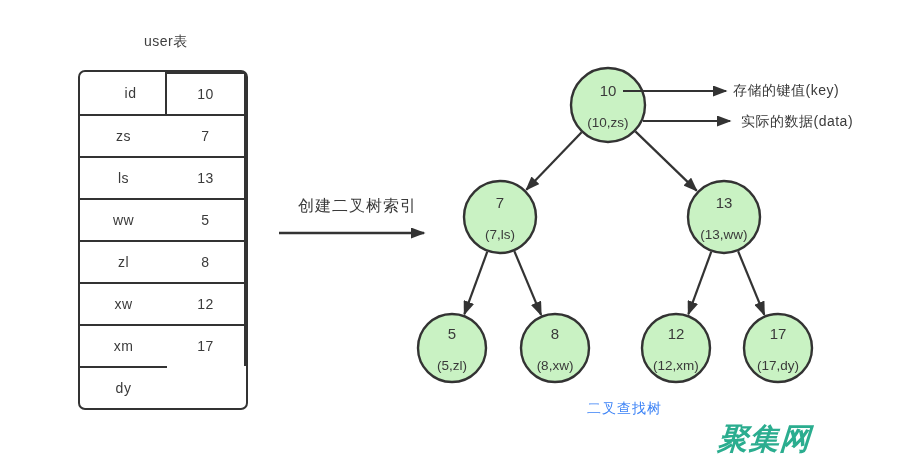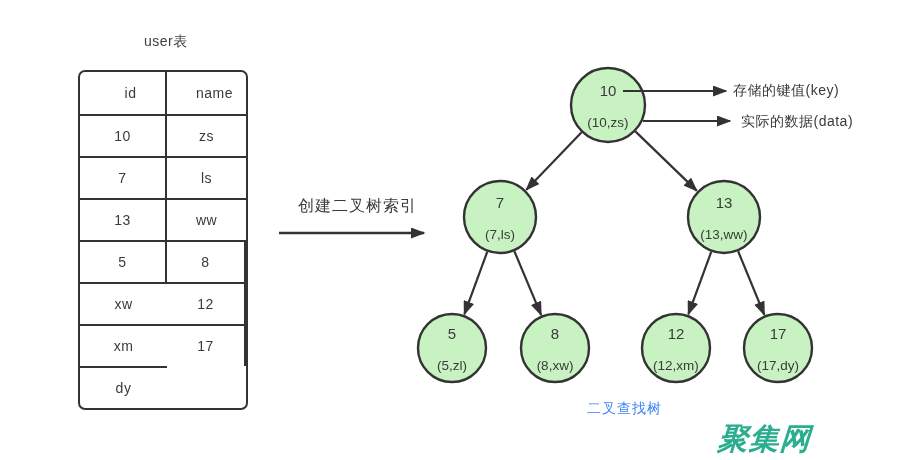--- a/index.html
+++ b/index.html
@@ -90,28 +90,28 @@
 </style>
 </head>
 <body>
 
 <div class="canvas">
 
   <div class="table-title">user表</div>
 
   <div class="user-table" id="user-table">
       <div class="cell row0 col0">id</div>
-      <div class="cell row0">name</div>
       <div class="cell col0">10</div>
       <div class="cell">zs</div>
       <div class="cell col0">7</div>
       <div class="cell">ls</div>
       <div class="cell col0">13</div>
       <div class="cell">ww</div>
       <div class="cell col0">5</div>
+      <div class="cell">zl</div>
       <div class="cell col0">8</div>
       <div class="cell">xw</div>
       <div class="cell col0">12</div>
       <div class="cell">xm</div>
       <div class="cell col0">17</div>
       <div class="cell">dy</div>
     </div>
 
   <svg class="diagram-svg" id="diagram-svg" viewBox="0 0 904 460">
       <defs>

